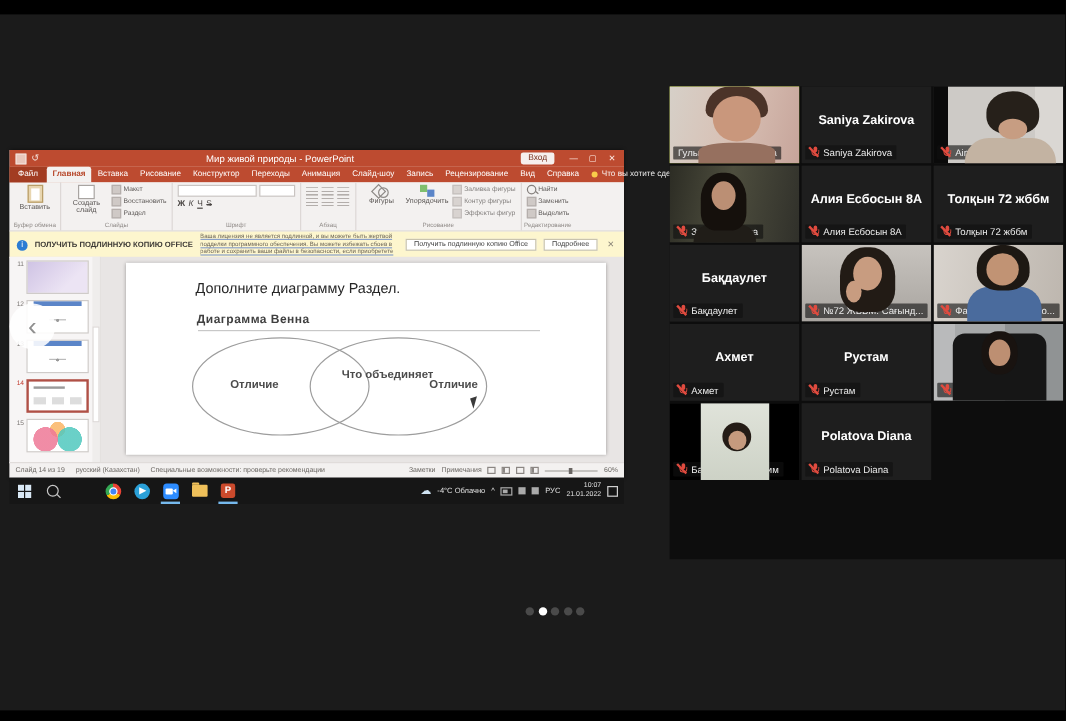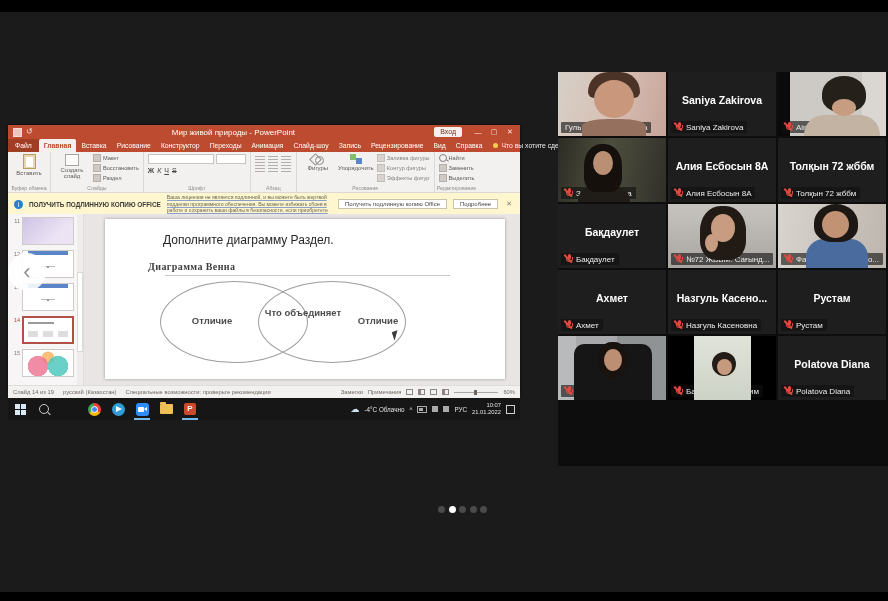--- a/index.html
+++ b/index.html
@@ -77,29 +77,29 @@
   .tb15{background:
      radial-gradient(circle at 30% 62%,rgba(238,120,150,.85) 0 26%,transparent 27%),
      radial-gradient(circle at 70% 62%,rgba(80,200,190,.85) 0 26%,transparent 27%),
      radial-gradient(circle at 50% 30%,rgba(250,185,110,.9) 0 20%,transparent 21%),#fff;}
   .tscroll{position:absolute;right:0px;top:0;width:6px;height:100%;background:#efedec;}
   .tthumb{position:absolute;right:0px;top:58px;width:6px;height:80px;background:#fff;border:1px solid #dcd8d6;box-sizing:border-box;}
 
   .editor{flex:1;position:relative;}
   .slide{position:absolute;left:21px;top:5px;width:400px;height:160px;background:#fff;box-shadow:0 0 3px rgba(0,0,0,.35);}
   .s-title{position:absolute;left:58px;top:14px;font-size:12px;color:#262626;}
-  .s-head{position:absolute;left:43px;top:42px;font-family:Liberation Serif, serif;font-weight:bold;font-size:10px;color:#404040;letter-spacing:.4px;}
+  .s-head{position:absolute;left:59px;top:42px;font-family:Liberation Sans, sans-serif;font-weight:bold;font-size:10px;color:#404040;letter-spacing:.4px;}
   .s-line{position:absolute;left:60px;top:56px;width:285px;border-top:1px solid #c8c8c8;}
   .ell{position:absolute;width:146px;height:80px;border:1px solid #9d9d9d;border-radius:50%;}
   .ell.l{left:55px;top:62px;}
   .ell.r{left:153px;top:62px;}
   .vl{position:absolute;width:70px;text-align:center;font-weight:bold;font-size:9.5px;color:#4c4c4c;}
   .vl.left{left:72px;top:96px;}
   .vl.right{left:238px;top:96px;}
-  .vc{position:absolute;left:156px;top:88px;width:84px;text-align:center;font-weight:bold;font-size:9.5px;line-height:1.25;color:#4c4c4c;}
+  .vc{position:absolute;left:156px;top:88px;width:84px;text-align:center;font-weight:bold;font-size:9.5px;line-height:1.25;color:#4c4c4c;padding-left:20px;}
   .cursor{position:absolute;left:288px;top:112px;width:0;height:0;border-left:6px solid #3a3a3a;border-bottom:9px solid transparent;transform:rotate(-18deg);}
 
   .statusbar{position:absolute;left:0;right:0;bottom:0;height:12px;background:#f3f1f0;border-top:1px solid #e0dcda;
      display:flex;align-items:center;gap:9px;padding:0 5px;font-size:5.8px;color:#6c6864;white-space:nowrap;}
   .sb-right{margin-left:auto;display:flex;align-items:center;gap:5px;}
   .vico{width:7px;height:6px;border:1px solid #8b8683;box-sizing:border-box;}
   .vico.b{background:linear-gradient(90deg,#8b8683 2px,transparent 2px);}
   .zslider{width:44px;height:1px;background:#aaa6a3;position:relative;}
   .zthumb{position:absolute;left:20px;top:-2px;width:3px;height:5px;background:#6a6663;}
 
@@ -547,29 +547,20 @@
     <div class="tile">
       <div class="cname">Ахмет</div>
       <div class="tag">
           <span class="mic">
             <i></i>
           </span>
           <span>Ахмет</span>
         </div>
     </div>
 
-    <div class="tile">
-      <div class="cname">Назгуль Касено...</div>
-      <div class="tag">
-          <span class="mic">
-            <i></i>
-          </span>
-          <span>Назгуль Касеновна</span>
-        </div>
-    </div>
 
     <div class="tile">
       <div class="cname">Рустам</div>
       <div class="tag">
           <span class="mic">
             <i></i>
           </span>
           <span>Рустам</span>
         </div>
     </div>

